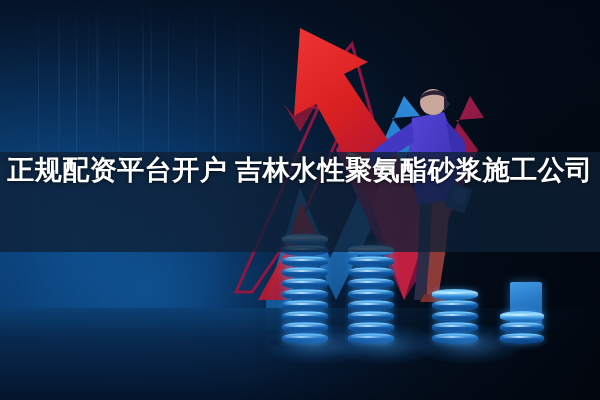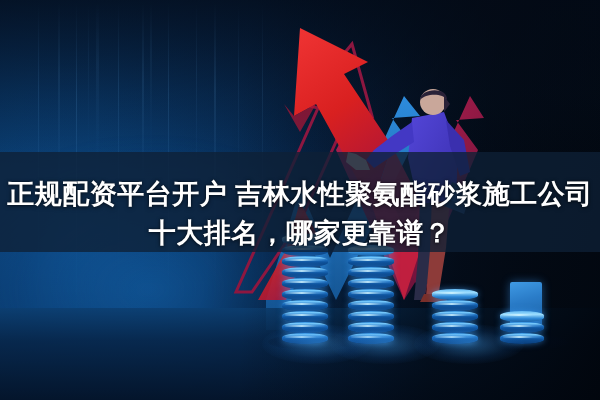--- a/index.html
+++ b/index.html
@@ -90,21 +90,21 @@
     background:radial-gradient(ellipse at center, rgba(2,10,24,.75) 0%, rgba(2,10,24,.25) 60%, rgba(0,0,0,0) 80%);
   }
 
   
   .text-band{
     position:absolute;left:0;right:0;
     background:rgba(14,32,54,0.78);
   }
   .title-wrap{
     position:absolute;left:0;right:0;
-    display:flex;flex-direction:column;align-items:center;justify-content:flex-end;
+    display:flex;flex-direction:column;align-items:center;justify-content:space-between;
     gap:2px;
     z-index:6;
   }
   .tline{
     color:#ffffff;
     font-size:27px;
     font-weight:bold;
     letter-spacing:.5px;
     line-height:1.38;
     white-space:nowrap;
@@ -256,16 +256,15 @@
 
     <div class="glowpad" style="left:262px;bottom:36px;width:110px;height:40px;"></div>
     <div class="glowpad" style="left:330px;bottom:36px;width:110px;height:40px;"></div>
     <div class="glowpad" style="left:414px;bottom:36px;width:110px;height:40px;"></div>
   </div>
 
   <div class="text-band" style="top:152px;height:100px;"></div>
 
   <div class="title-wrap" style="top:152px;height:100px;">
     <div class="tline">正规配资平台开户 吉林水性聚氨酯砂浆施工公司</div>
-    <div class="tline">十大排名，哪家更靠谱？</div>
   </div>
 
 </div>
 
 </body></html>

